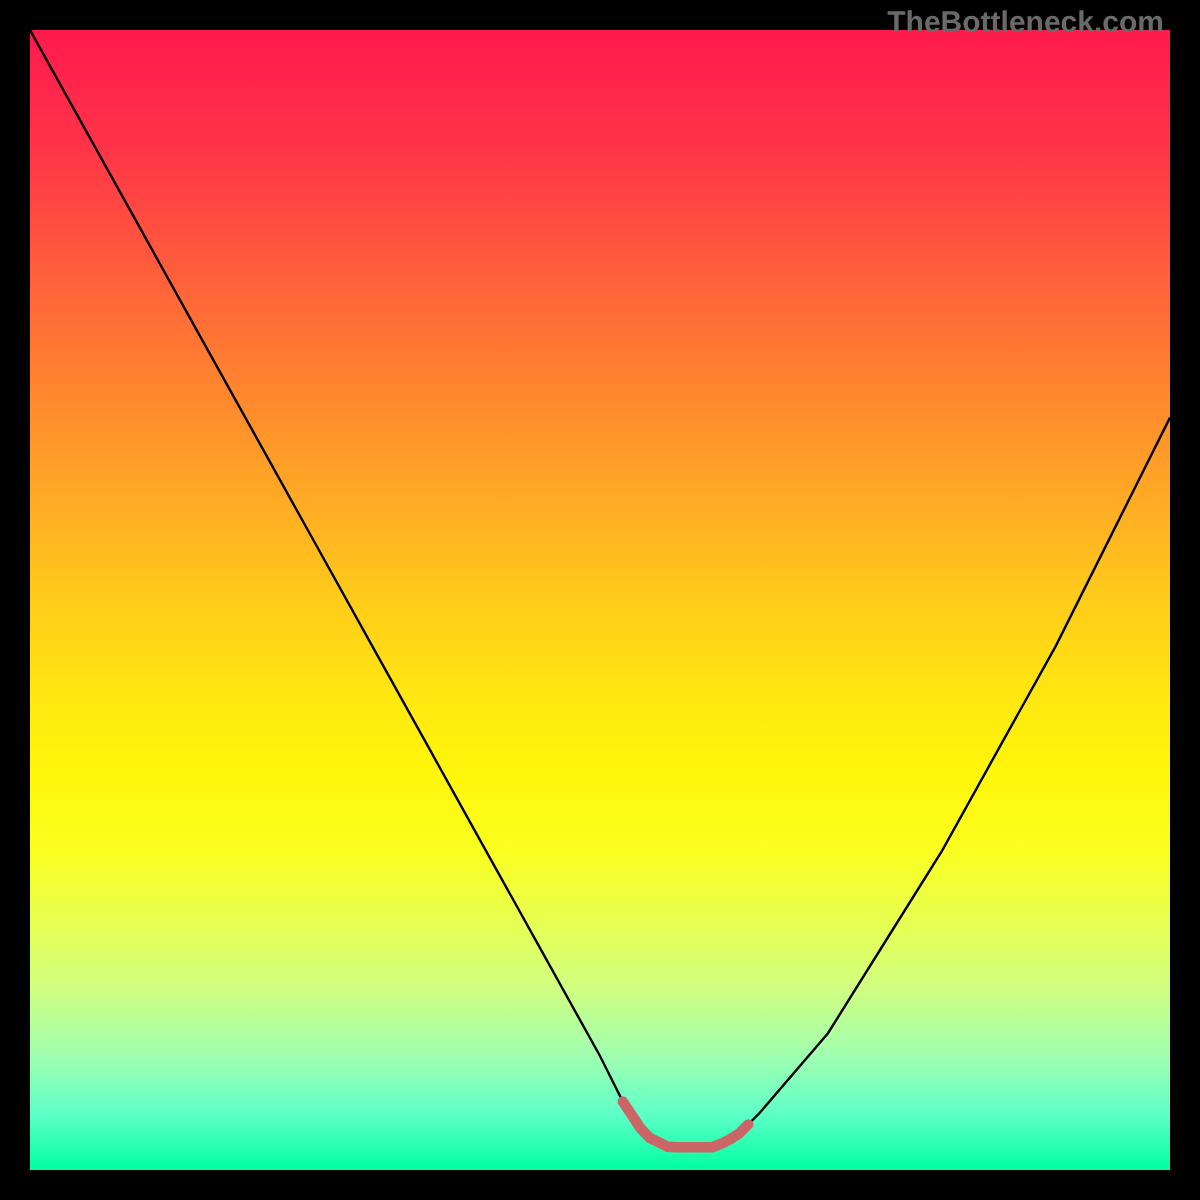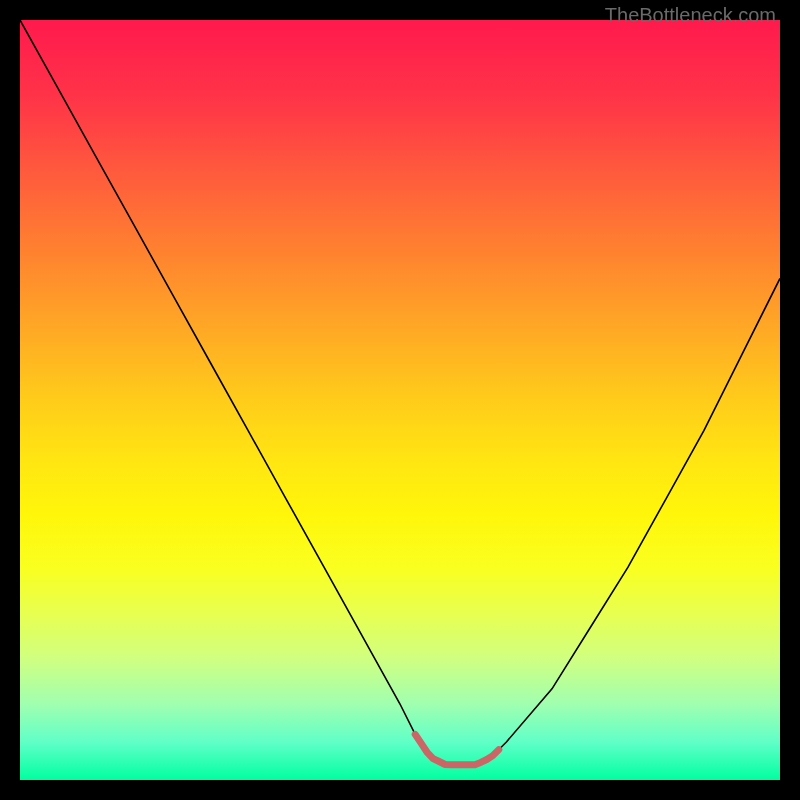--- a/index.html
+++ b/index.html
@@ -38,21 +38,21 @@
       #a0ffb0 90%,
       #60ffc8 95%,
       #00ffa0 100%
     );
   }
   .watermark {
     position: absolute;
     top: 4px;
     right: 24px;
     font-size: 20px;
-    font-weight: normal;
+    font-weight: bold;
     color: #6a6a6a;
   }
   svg.curve {
     position: absolute;
     left: 0;
     top: 0;
     width: 760px;
     height: 760px;
   }
 </style>

